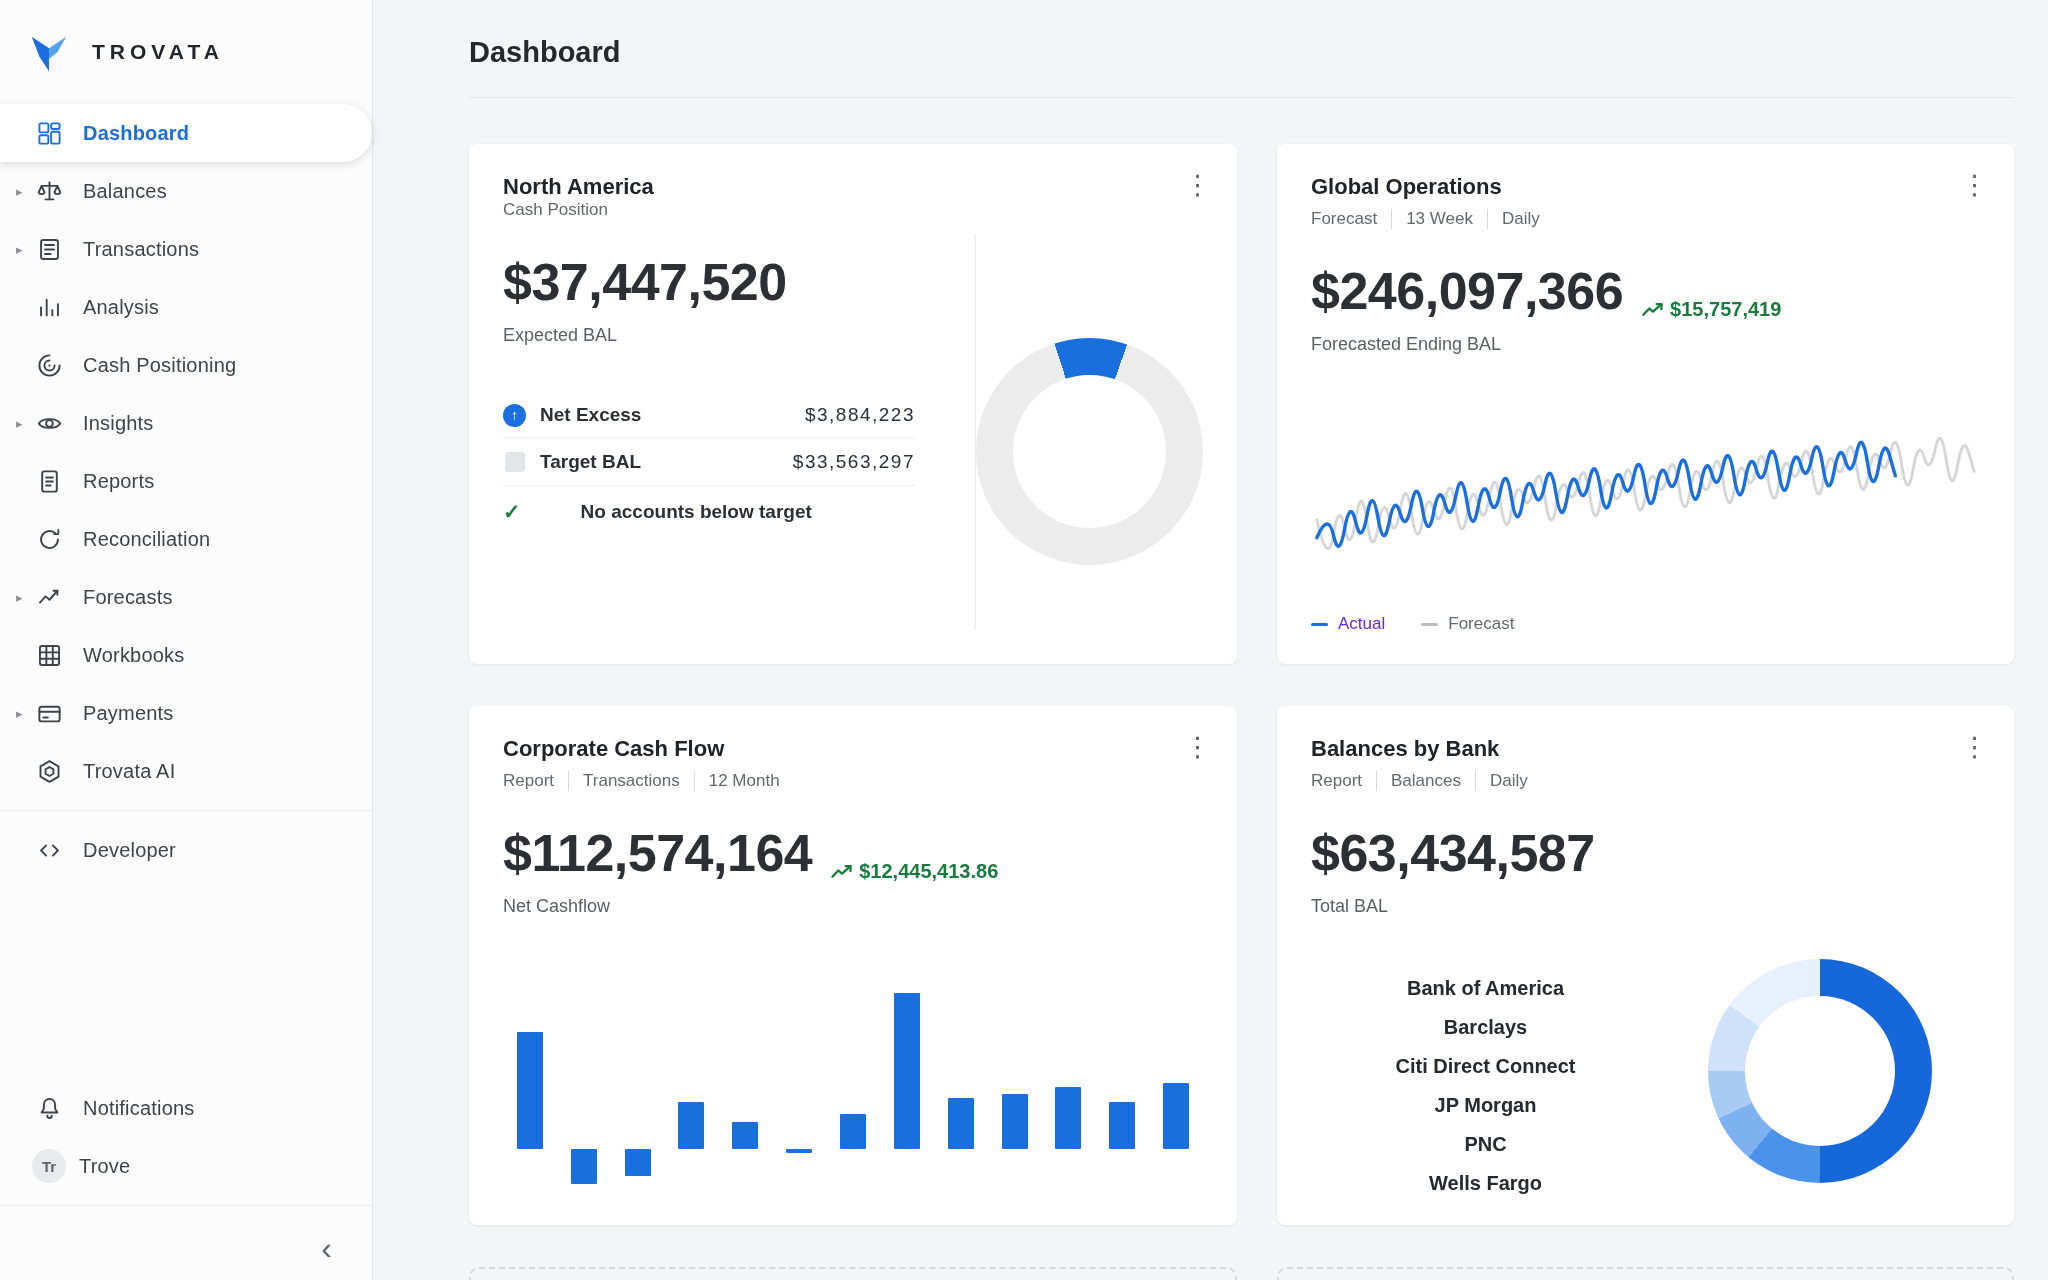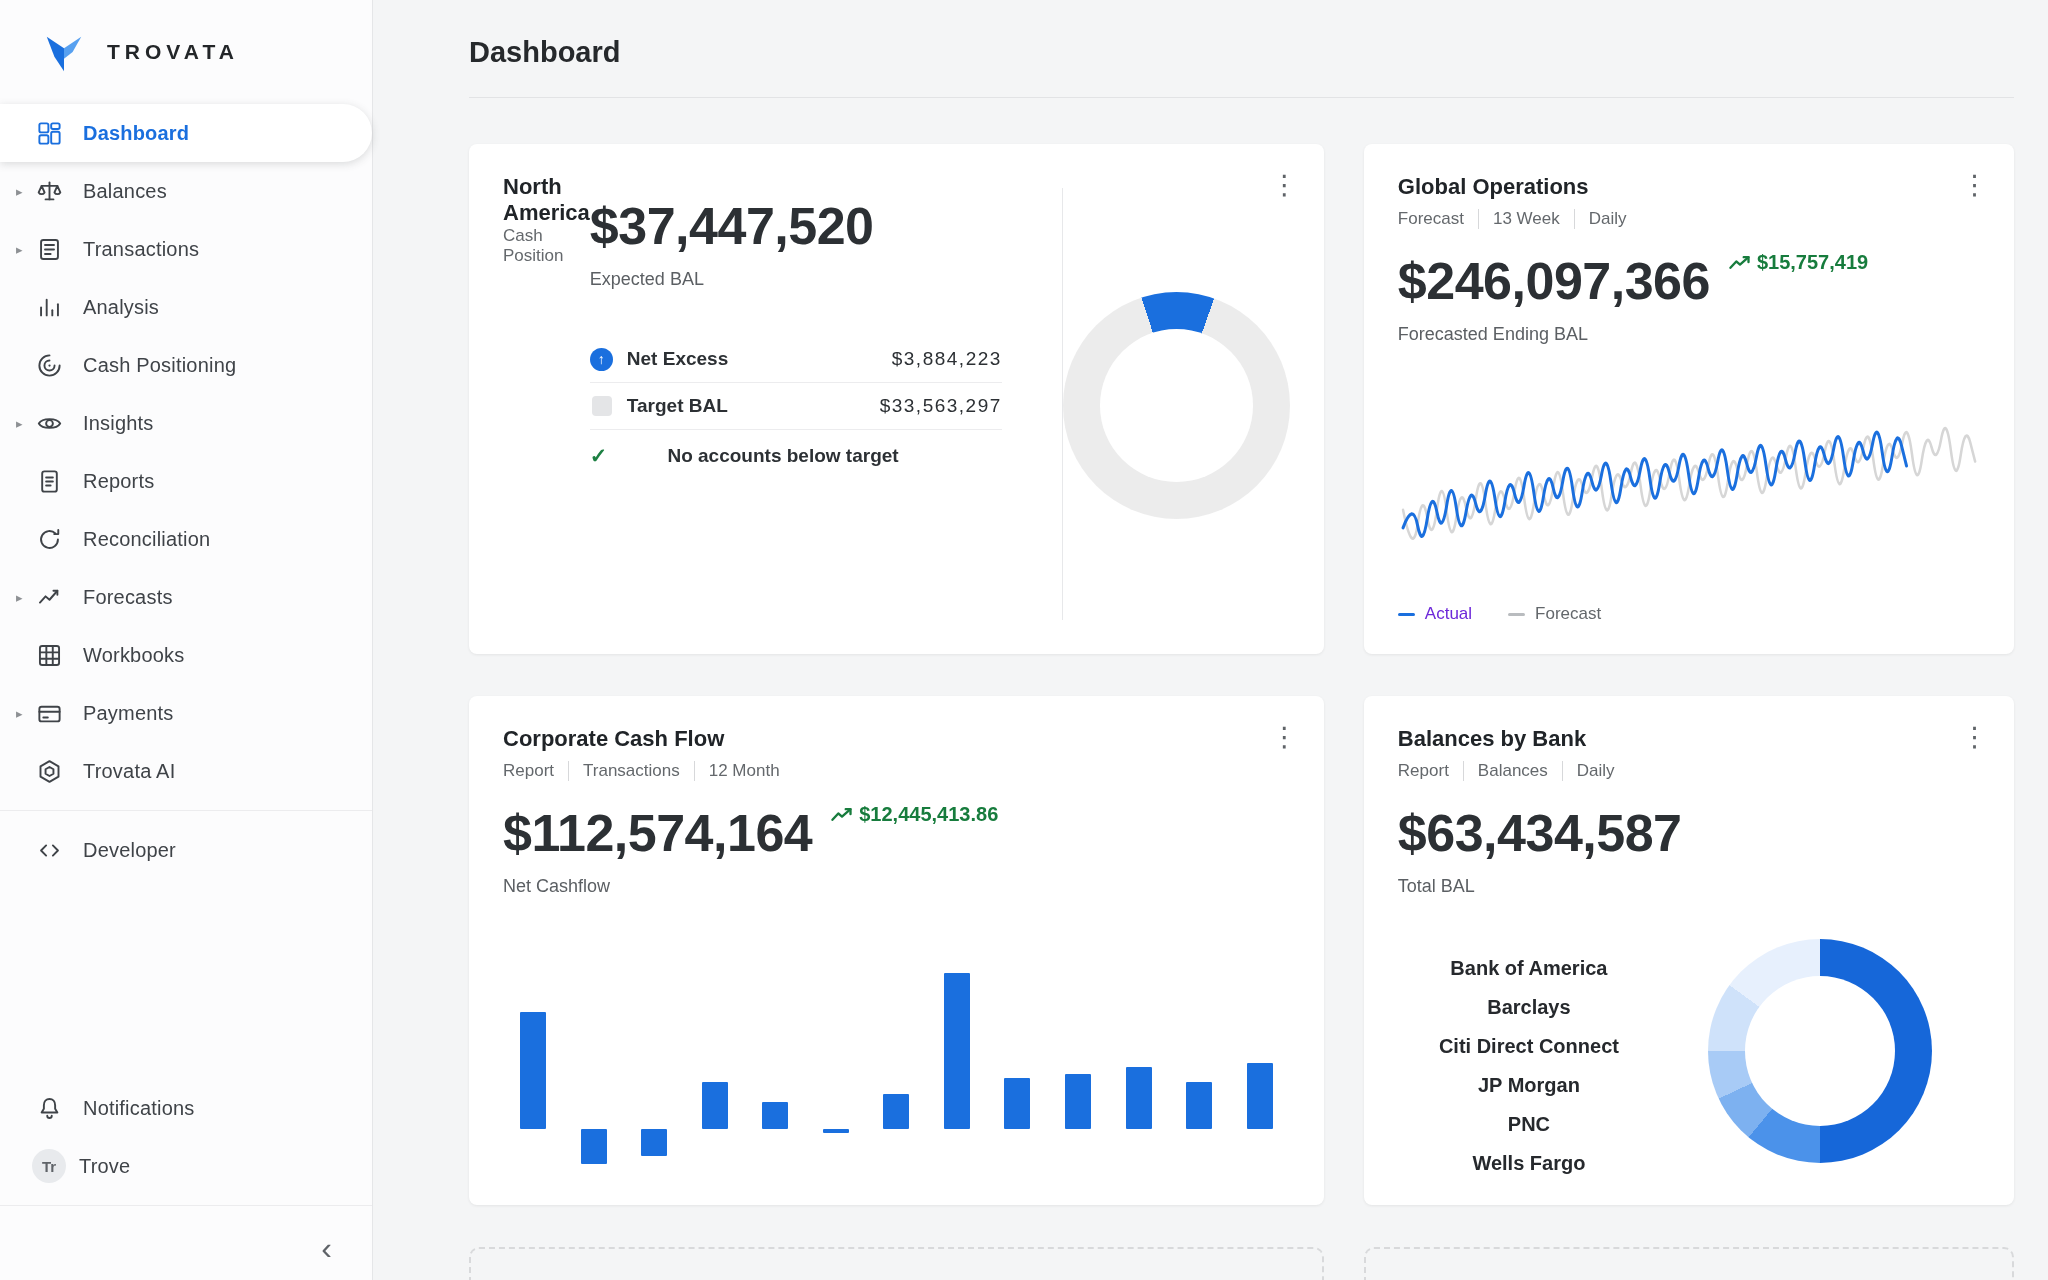--- a/index.html
+++ b/index.html
@@ -3,21 +3,21 @@
 <meta charset="utf-8">
 <style>
   * { margin:0; padding:0; box-sizing:border-box; }
   html,body { width:2048px; height:1280px; overflow:hidden; background:#f4f5f6;
               font-family:"Liberation Sans", sans-serif; color:#2c3034; }
   .app { display:flex; width:100%; height:100%; }
 
   
   .sidebar { width:373px; min-width:373px; background:#fcfcfd; border-right:1px solid #e5e6e8;
              display:flex; flex-direction:column; }
-  .logo-row { height:104px; display:flex; align-items:center; gap:20px; padding-left:41px; cursor:pointer; }
+  .logo-row { height:104px; display:flex; align-items:center; gap:20px; padding-left:26px; cursor:pointer; }
   .logo-row svg { width:46px; height:46px; }
   .brand { font-size:21px; font-weight:700; letter-spacing:5px; color:#232629; }
 
   .side-item { height:58px; display:flex; align-items:center; padding-left:16px; cursor:pointer; color:#3f4348; }
   .side-item .exp { width:20px; font-size:13px; color:#8d9094; }
   .s-icon { width:27px; height:27px; margin-right:20px; display:flex; align-items:center; justify-content:center; }
   .s-icon svg { width:27px; height:27px; stroke:currentColor; fill:none; stroke-width:1.7;
                 stroke-linecap:round; stroke-linejoin:round; }
   .s-label { font-size:20px; font-weight:500; letter-spacing:.2px; }
   .side-item.active { background:#ffffff; border-radius:0 29px 29px 0;
@@ -33,29 +33,29 @@
   .collapse-btn::before { content:"\2039"; font-size:32px; line-height:1; color:#5f6368; }
 
   
   main { flex:1; padding:36px 34px 0 96px; overflow:hidden; }
   .page-title { font-size:29px; font-weight:700; color:#26292c; }
   .title-rule { border:none; border-top:1px solid #e2e3e5; margin-top:28px; }
   .grid { display:grid; grid-template-columns:1fr 1fr; column-gap:40px; row-gap:42px; margin-top:46px; }
 
   .card { background:#fff; border-radius:8px; box-shadow:0 1px 3px rgba(0,0,0,.07);
           padding:30px 34px; position:relative; min-height:489px; }
-  .card.flex-col { display:flex; flex-direction:row; }
+  .card.flex-col { display:flex; flex-direction:column; }
   .card-head h2 { font-size:22px; font-weight:700; color:#202428; }
   .subtitle { font-size:17px; color:#64686c; }
   .meta { margin-top:9px; font-size:17px; color:#64686c; display:flex; align-items:center; }
   .meta-item + .meta-item { border-left:1px solid #d7d8da; margin-left:14px; padding-left:14px; }
   .kebab { position:absolute; top:28px; right:26px; background:none; border:none; cursor:pointer; font-size:0; }
   .kebab::before { content:"\22EE"; font-size:27px; line-height:1; color:#5f6368; }
 
-  .amount-row { display:flex; align-items:flex-start; gap:18px; margin-top:22px; }
+  .amount-row { display:flex; align-items:flex-end; gap:18px; margin-top:32px; }
   .amount { font-size:52px; font-weight:600; color:#2c3034; letter-spacing:-.5px; }
   .delta { display:flex; align-items:center; gap:5px; color:#177c3d; font-size:20px; font-weight:700; }
   .delta svg { width:24px; height:17px; stroke:#177c3d; fill:none; stroke-width:2.2;
                stroke-linecap:round; stroke-linejoin:round; }
   .amount-label { margin-top:13px; font-size:18px; color:#5b5f63; }
 
   
   .na-body { display:flex; flex:1; }
   .na-left { width:472px; }
   .na-sep { width:1px; background:#e7e8ea; margin:14px 0 4px 0; align-self:stretch; }

